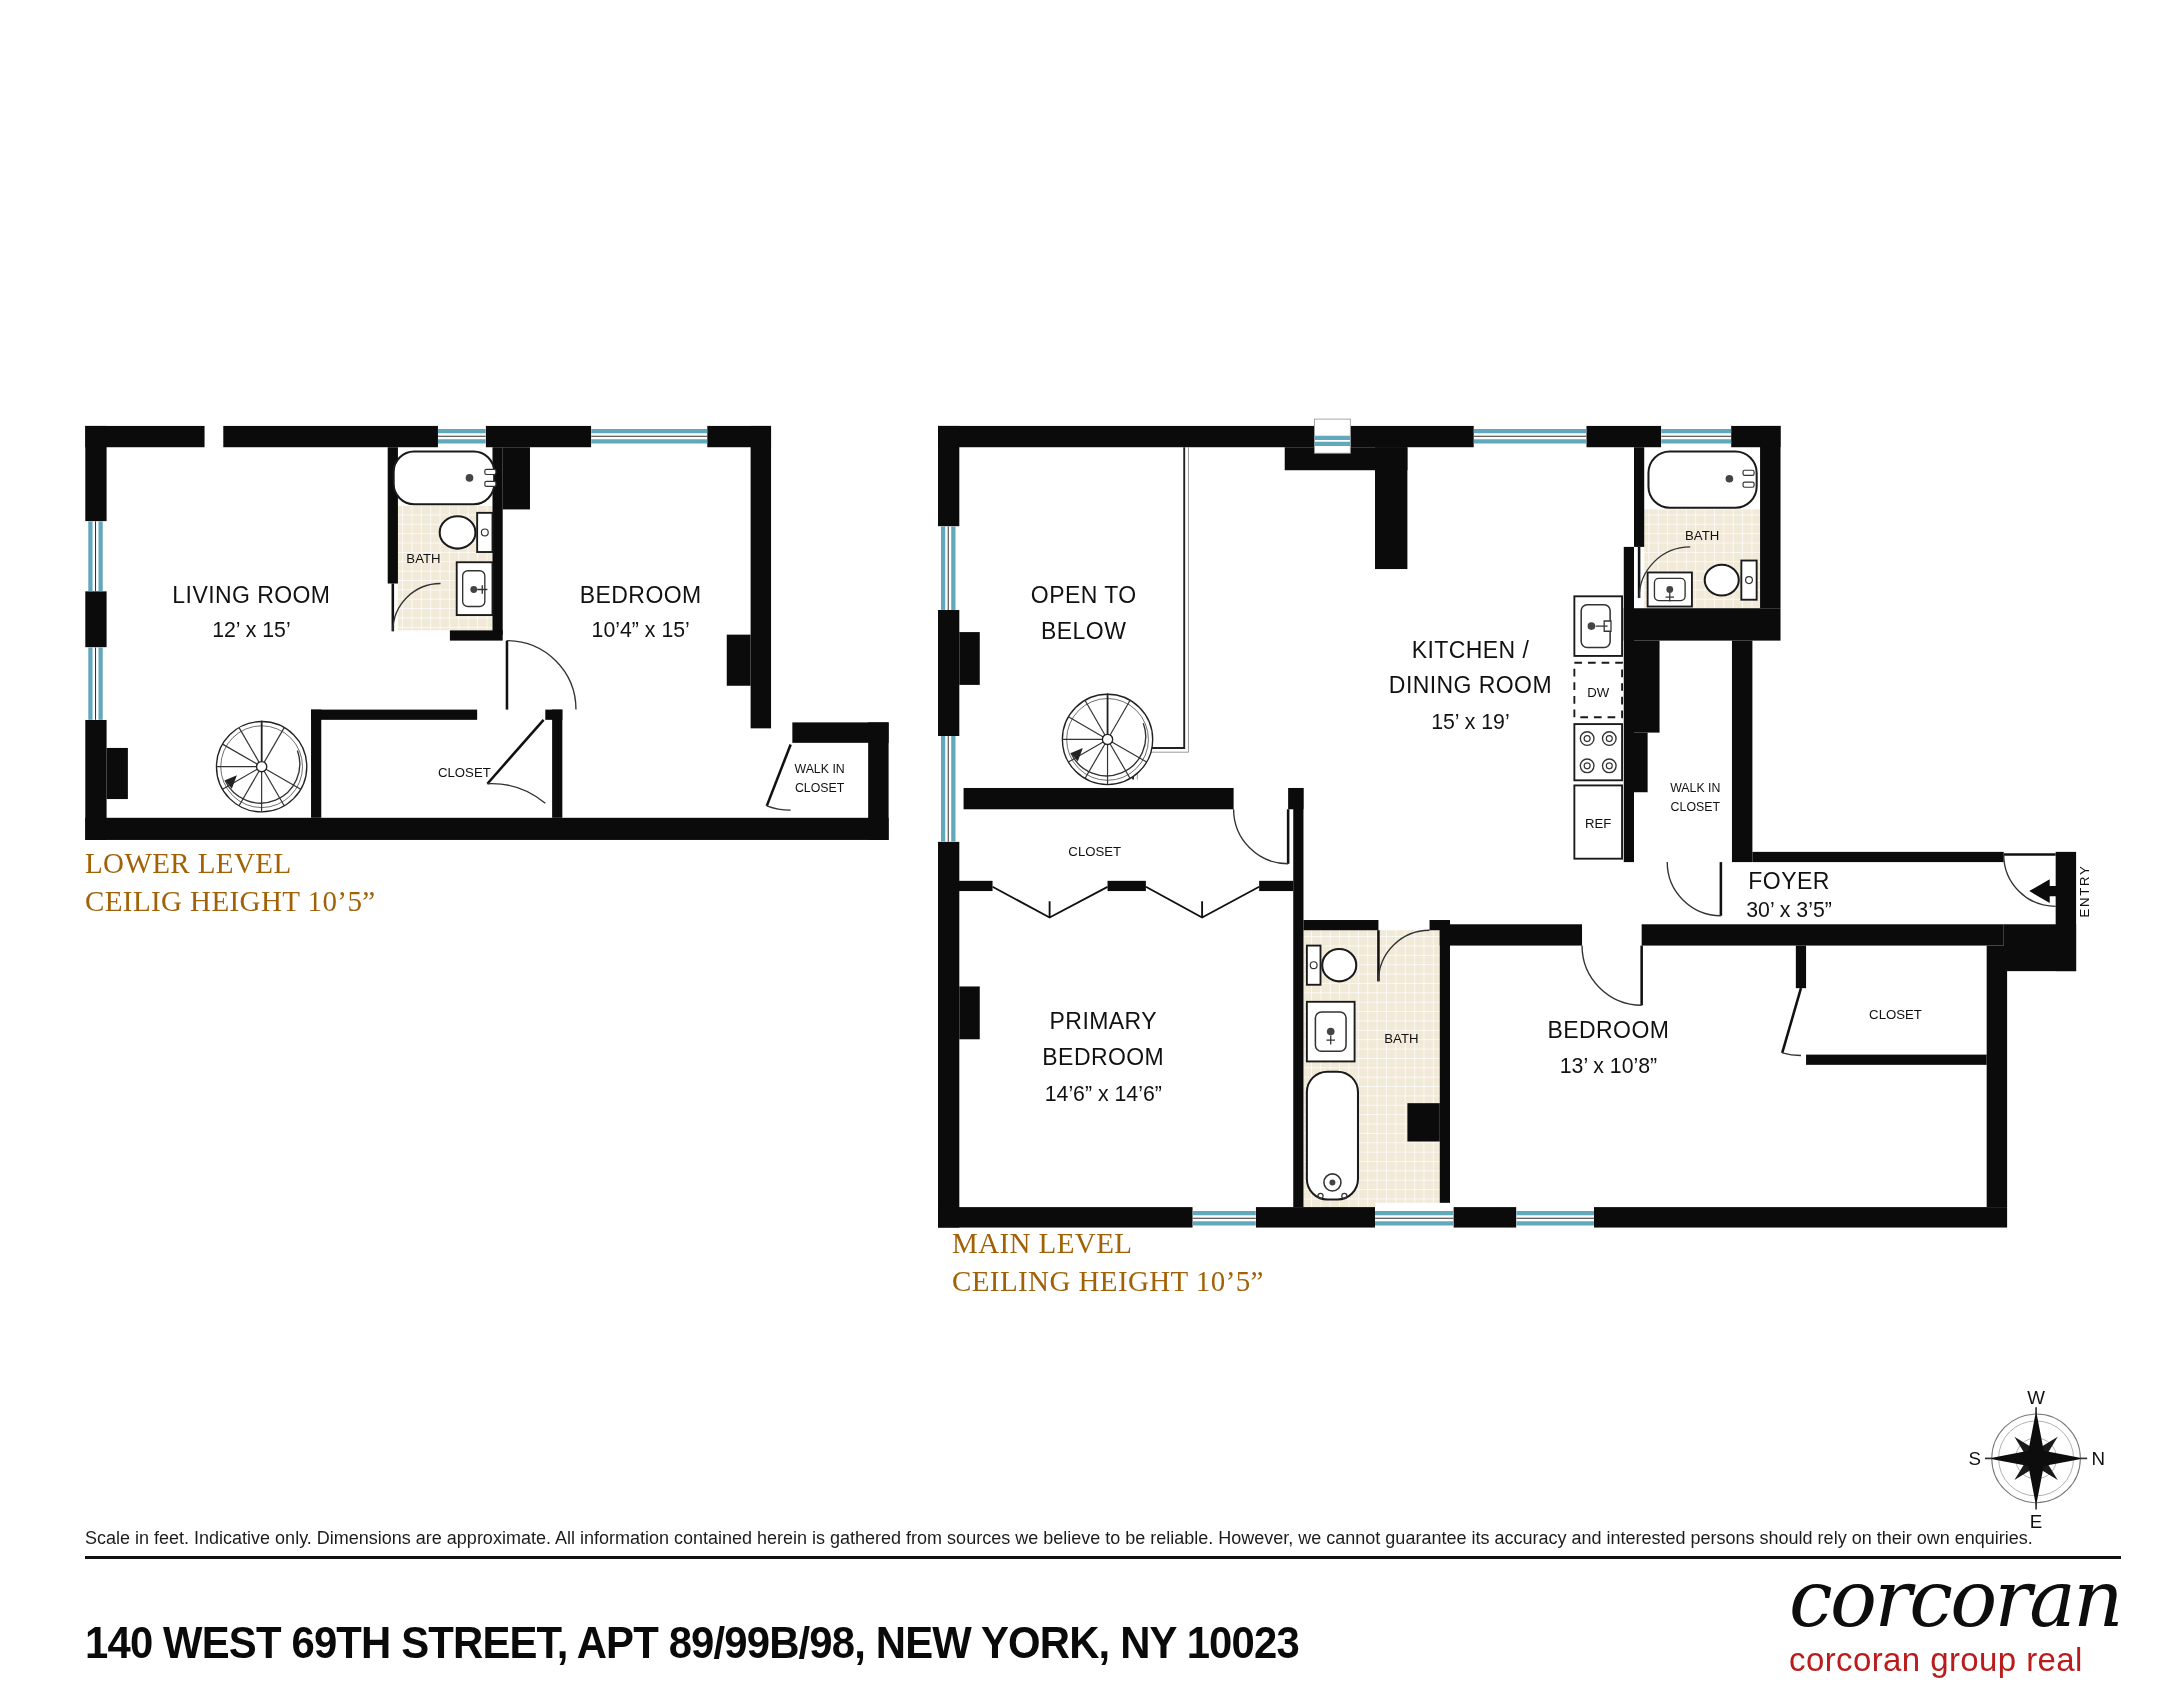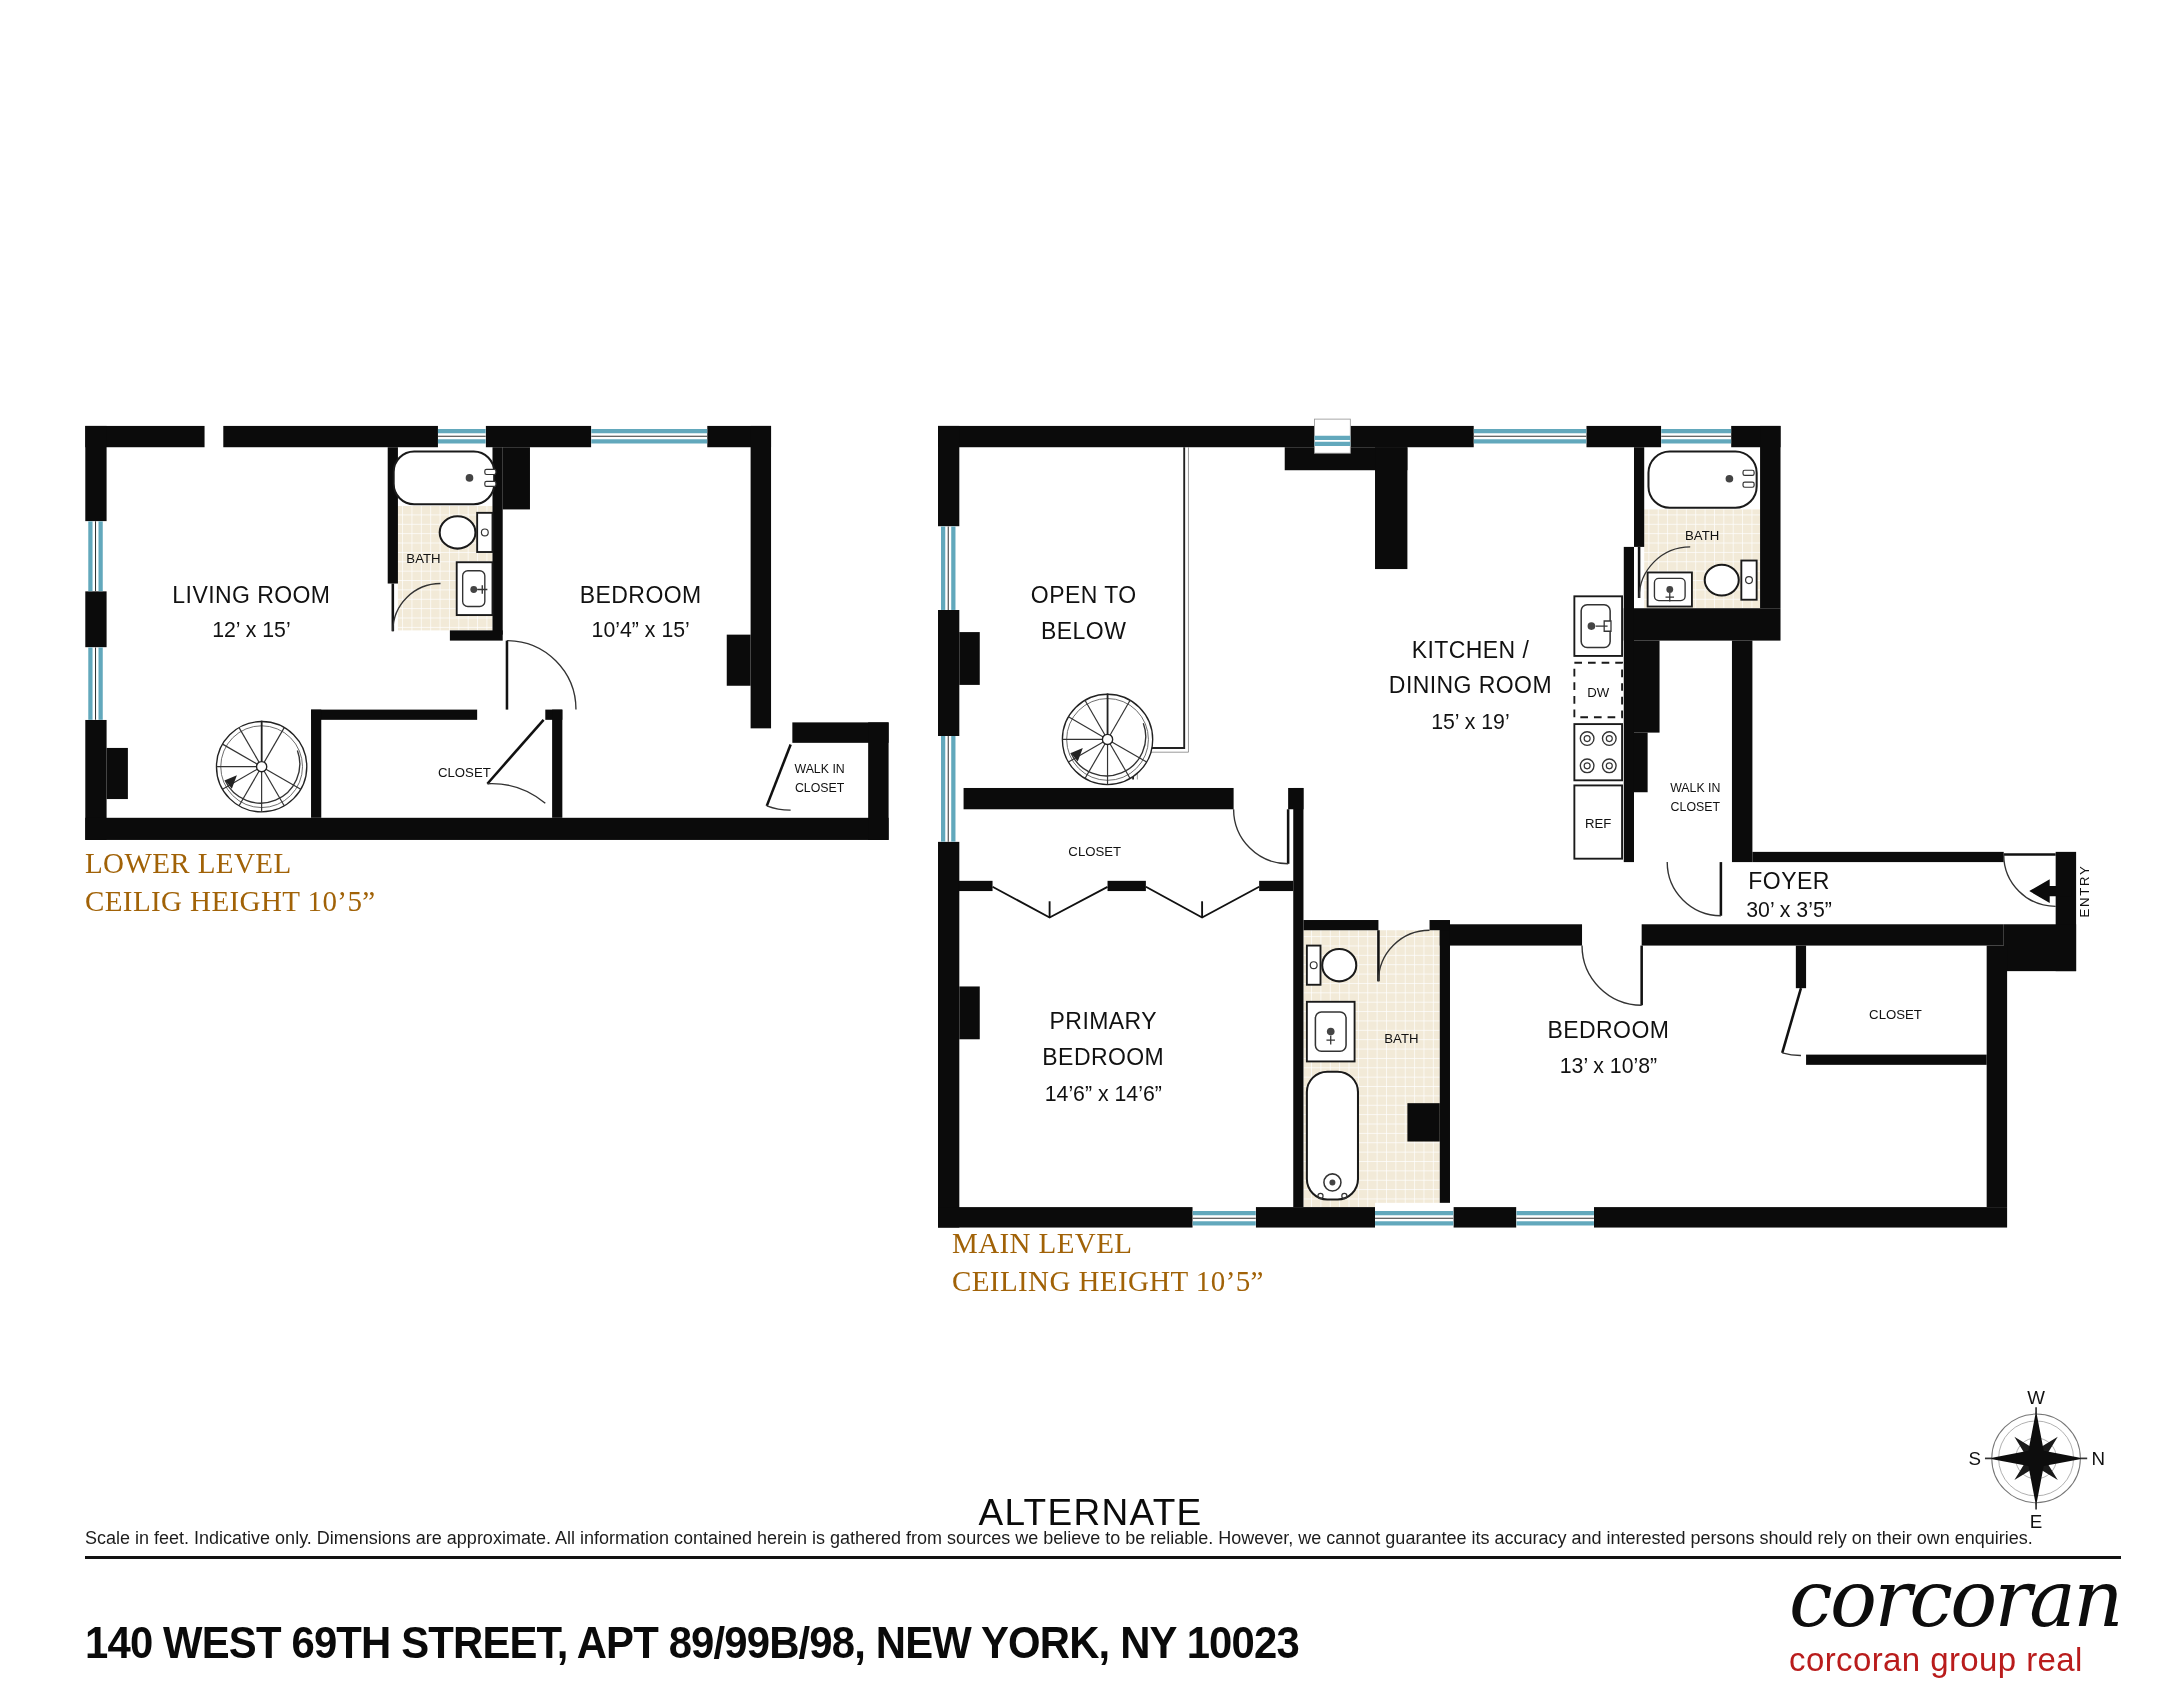--- a/index.html
+++ b/index.html
@@ -415,21 +415,20 @@
   <div class="caption" style="left:85px;top:845px;">
     <div>LOWER LEVEL</div>
     <div>CEILIG HEIGHT 10’5”</div>
   </div>
 
   <div class="caption" style="left:938px;top:1225px;margin-left:14px;">
     <div>MAIN LEVEL</div>
     <div>CEILING HEIGHT 10’5”</div>
   </div>
 
-  <div class="alternate">ALTERNATE</div>
 
   <div class="disclaimer">Scale in feet. Indicative only. Dimensions are approximate. All information contained herein is gathered from sources we believe to be reliable. However, we cannot guarantee its accuracy and interested persons should rely on their own enquiries.</div>
   <div class="rule"></div>
 
   <div class="address">140 WEST 69TH STREET, APT 89/99B/98, NEW YORK, NY 10023</div>
 
   <div class="brand-block">
     <div class="brand">corcoran</div>
     <div class="brand-tagline">corcoran group real estate</div>
   </div>

